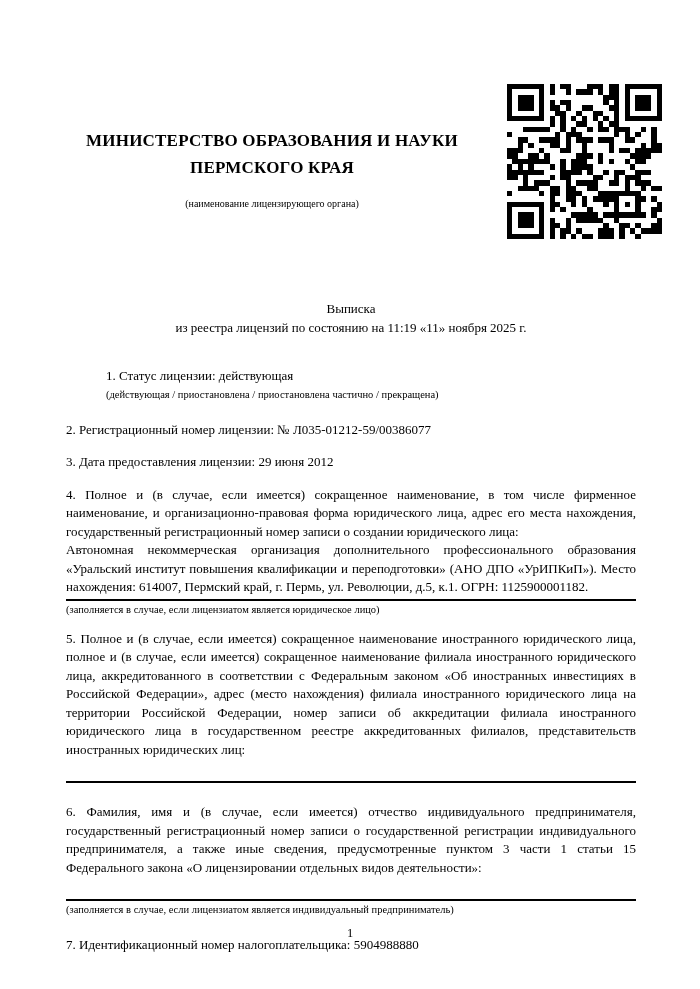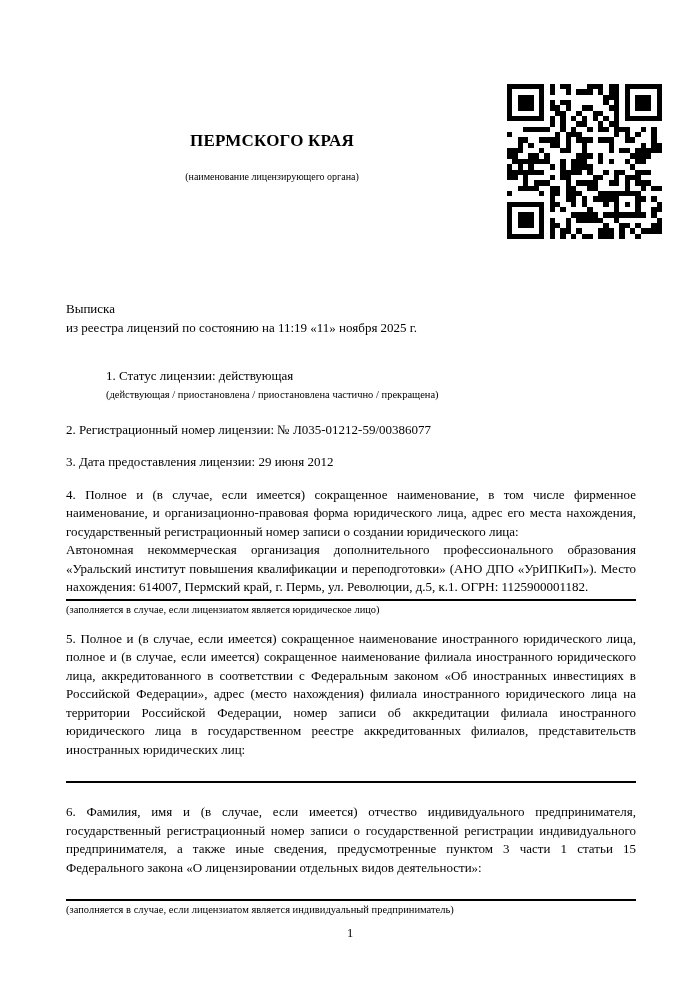--- a/index.html
+++ b/index.html
@@ -19,40 +19,41 @@
   }
   .org-name { font-weight: bold; font-size: 17px; line-height: 27px; letter-spacing: 0.2px; }
   .org-caption { font-size: 10px; line-height: 13px; margin-top: 16px; }
 
   .qr { position: absolute; left: 506px; top: 84px; width: 157px; height: 155px; }
 
   .content {
     position: absolute; left: 66px; top: 300px; width: 570px;
     font-size: 13px; line-height: 18.5px;
   }
-  .doc-title { text-align: left; }
+  .doc-title { text-align: center; }
   .item { margin-top: 14px; }
   .mt16 { margin-top: 20px; }
   .mt30 { margin-top: 30px; margin-left: 40px; }
   .just { text-align: justify; }
   .caption { font-size: 10.5px; line-height: 13px; margin-top: 2px; }
   .rule { border-top: 2px solid #000; margin-top: 2px; }
   .gap20 { height: 20px; }
 
   .pagenum {
     position: absolute; left: 0; top: 926px; width: 700px;
     text-align: center; font-size: 12.5px;
   }
 </style>
 </head>
 <body>
 
 <div class="page">
 
   <div class="ministry">
+    <div class="org-name">МИНИСТЕРСТВО ОБРАЗОВАНИЯ И НАУКИ</div>
     <div class="org-name">ПЕРМСКОГО КРАЯ</div>
     <div class="org-caption">(наименование лицензирующего органа)</div>
   </div>
 
   <svg id="qr-svg" class="qr" viewBox="0 0 29 29" shape-rendering="crispEdges" aria-hidden="true">
     <rect x="0" y="0" width="29" height="29" fill="#ffffff"></rect>
     <path id="qr-path" fill="#000000" d="M0 0h1v1h-1zM1 0h1v1h-1zM2 0h1v1h-1zM3 0h1v1h-1zM4 0h1v1h-1zM5 0h1v1h-1zM6 0h1v1h-1zM8 0h1v1h-1zM10 0h1v1h-1zM11 0h1v1h-1zM15 0h1v1h-1zM16 0h1v1h-1zM17 0h1v1h-1zM19 0h1v1h-1zM20 0h1v1h-1zM22 0h1v1h-1zM23 0h1v1h-1zM24 0h1v1h-1zM25 0h1v1h-1zM26 0h1v1h-1zM27 0h1v1h-1zM28 0h1v1h-1zM0 1h1v1h-1zM6 1h1v1h-1zM8 1h1v1h-1zM11 1h1v1h-1zM13 1h1v1h-1zM14 1h1v1h-1zM15 1h1v1h-1zM17 1h1v1h-1zM19 1h1v1h-1zM20 1h1v1h-1zM22 1h1v1h-1zM28 1h1v1h-1zM0 2h1v1h-1zM2 2h1v1h-1zM3 2h1v1h-1zM4 2h1v1h-1zM6 2h1v1h-1zM18 2h1v1h-1zM19 2h1v1h-1zM20 2h1v1h-1zM22 2h1v1h-1zM24 2h1v1h-1zM25 2h1v1h-1zM26 2h1v1h-1zM28 2h1v1h-1zM0 3h1v1h-1zM2 3h1v1h-1zM3 3h1v1h-1zM4 3h1v1h-1zM6 3h1v1h-1zM8 3h1v1h-1zM10 3h1v1h-1zM11 3h1v1h-1zM18 3h1v1h-1zM20 3h1v1h-1zM22 3h1v1h-1zM24 3h1v1h-1zM25 3h1v1h-1zM26 3h1v1h-1zM28 3h1v1h-1zM0 4h1v1h-1zM2 4h1v1h-1zM3 4h1v1h-1zM4 4h1v1h-1zM6 4h1v1h-1zM8 4h1v1h-1zM9 4h1v1h-1zM11 4h1v1h-1zM14 4h1v1h-1zM15 4h1v1h-1zM19 4h1v1h-1zM20 4h1v1h-1zM22 4h1v1h-1zM24 4h1v1h-1zM25 4h1v1h-1zM26 4h1v1h-1zM28 4h1v1h-1zM0 5h1v1h-1zM6 5h1v1h-1zM9 5h1v1h-1zM10 5h1v1h-1zM13 5h1v1h-1zM16 5h1v1h-1zM17 5h1v1h-1zM20 5h1v1h-1zM22 5h1v1h-1zM28 5h1v1h-1zM0 6h1v1h-1zM1 6h1v1h-1zM2 6h1v1h-1zM3 6h1v1h-1zM4 6h1v1h-1zM5 6h1v1h-1zM6 6h1v1h-1zM8 6h1v1h-1zM10 6h1v1h-1zM12 6h1v1h-1zM14 6h1v1h-1zM16 6h1v1h-1zM18 6h1v1h-1zM20 6h1v1h-1zM22 6h1v1h-1zM23 6h1v1h-1zM24 6h1v1h-1zM25 6h1v1h-1zM26 6h1v1h-1zM27 6h1v1h-1zM28 6h1v1h-1zM8 7h1v1h-1zM10 7h1v1h-1zM13 7h1v1h-1zM14 7h1v1h-1zM17 7h1v1h-1zM19 7h1v1h-1zM20 7h1v1h-1zM3 8h1v1h-1zM4 8h1v1h-1zM5 8h1v1h-1zM6 8h1v1h-1zM7 8h1v1h-1zM10 8h1v1h-1zM12 8h1v1h-1zM15 8h1v1h-1zM17 8h1v1h-1zM18 8h1v1h-1zM20 8h1v1h-1zM21 8h1v1h-1zM22 8h1v1h-1zM25 8h1v1h-1zM27 8h1v1h-1zM0 9h1v1h-1zM9 9h1v1h-1zM11 9h1v1h-1zM12 9h1v1h-1zM13 9h1v1h-1zM20 9h1v1h-1zM22 9h1v1h-1zM24 9h1v1h-1zM27 9h1v1h-1zM2 10h1v1h-1zM3 10h1v1h-1zM6 10h1v1h-1zM7 10h1v1h-1zM8 10h1v1h-1zM9 10h1v1h-1zM11 10h1v1h-1zM13 10h1v1h-1zM14 10h1v1h-1zM15 10h1v1h-1zM17 10h1v1h-1zM18 10h1v1h-1zM19 10h1v1h-1zM22 10h1v1h-1zM23 10h1v1h-1zM27 10h1v1h-1zM2 11h1v1h-1zM4 11h1v1h-1zM8 11h1v1h-1zM9 11h1v1h-1zM11 11h1v1h-1zM14 11h1v1h-1zM19 11h1v1h-1zM25 11h1v1h-1zM27 11h1v1h-1zM28 11h1v1h-1zM0 12h1v1h-1zM1 12h1v1h-1zM2 12h1v1h-1zM6 12h1v1h-1zM10 12h1v1h-1zM11 12h1v1h-1zM14 12h1v1h-1zM19 12h1v1h-1zM21 12h1v1h-1zM22 12h1v1h-1zM24 12h1v1h-1zM25 12h1v1h-1zM26 12h1v1h-1zM27 12h1v1h-1zM28 12h1v1h-1zM0 13h1v1h-1zM1 13h1v1h-1zM4 13h1v1h-1zM5 13h1v1h-1zM7 13h1v1h-1zM13 13h1v1h-1zM14 13h1v1h-1zM15 13h1v1h-1zM17 13h1v1h-1zM23 13h1v1h-1zM24 13h1v1h-1zM25 13h1v1h-1zM26 13h1v1h-1zM1 14h1v1h-1zM2 14h1v1h-1zM3 14h1v1h-1zM4 14h1v1h-1zM5 14h1v1h-1zM6 14h1v1h-1zM7 14h1v1h-1zM10 14h1v1h-1zM12 14h1v1h-1zM13 14h1v1h-1zM14 14h1v1h-1zM17 14h1v1h-1zM19 14h1v1h-1zM22 14h1v1h-1zM24 14h1v1h-1zM25 14h1v1h-1zM0 15h1v1h-1zM2 15h1v1h-1zM4 15h1v1h-1zM8 15h1v1h-1zM10 15h1v1h-1zM12 15h1v1h-1zM13 15h1v1h-1zM14 15h1v1h-1zM15 15h1v1h-1zM23 15h1v1h-1zM0 16h1v1h-1zM1 16h1v1h-1zM2 16h1v1h-1zM3 16h1v1h-1zM4 16h1v1h-1zM5 16h1v1h-1zM6 16h1v1h-1zM10 16h1v1h-1zM11 16h1v1h-1zM12 16h1v1h-1zM13 16h1v1h-1zM15 16h1v1h-1zM18 16h1v1h-1zM20 16h1v1h-1zM21 16h1v1h-1zM24 16h1v1h-1zM25 16h1v1h-1zM26 16h1v1h-1zM0 17h1v1h-1zM1 17h1v1h-1zM3 17h1v1h-1zM8 17h1v1h-1zM10 17h1v1h-1zM11 17h1v1h-1zM16 17h1v1h-1zM17 17h1v1h-1zM20 17h1v1h-1zM22 17h1v1h-1zM23 17h1v1h-1zM24 17h1v1h-1zM3 18h1v1h-1zM5 18h1v1h-1zM6 18h1v1h-1zM7 18h1v1h-1zM11 18h1v1h-1zM13 18h1v1h-1zM14 18h1v1h-1zM15 18h1v1h-1zM16 18h1v1h-1zM19 18h1v1h-1zM20 18h1v1h-1zM22 18h1v1h-1zM24 18h1v1h-1zM25 18h1v1h-1zM26 18h1v1h-1zM2 19h1v1h-1zM3 19h1v1h-1zM4 19h1v1h-1zM5 19h1v1h-1zM8 19h1v1h-1zM9 19h1v1h-1zM11 19h1v1h-1zM12 19h1v1h-1zM15 19h1v1h-1zM16 19h1v1h-1zM22 19h1v1h-1zM25 19h1v1h-1zM27 19h1v1h-1zM28 19h1v1h-1zM0 20h1v1h-1zM6 20h1v1h-1zM8 20h1v1h-1zM9 20h1v1h-1zM11 20h1v1h-1zM12 20h1v1h-1zM13 20h1v1h-1zM17 20h1v1h-1zM18 20h1v1h-1zM19 20h1v1h-1zM20 20h1v1h-1zM21 20h1v1h-1zM22 20h1v1h-1zM23 20h1v1h-1zM24 20h1v1h-1zM8 21h1v1h-1zM11 21h1v1h-1zM12 21h1v1h-1zM14 21h1v1h-1zM16 21h1v1h-1zM17 21h1v1h-1zM18 21h1v1h-1zM19 21h1v1h-1zM20 21h1v1h-1zM24 21h1v1h-1zM25 21h1v1h-1zM27 21h1v1h-1zM0 22h1v1h-1zM1 22h1v1h-1zM2 22h1v1h-1zM3 22h1v1h-1zM4 22h1v1h-1zM5 22h1v1h-1zM6 22h1v1h-1zM8 22h1v1h-1zM9 22h1v1h-1zM12 22h1v1h-1zM14 22h1v1h-1zM18 22h1v1h-1zM20 22h1v1h-1zM22 22h1v1h-1zM24 22h1v1h-1zM28 22h1v1h-1zM0 23h1v1h-1zM6 23h1v1h-1zM8 23h1v1h-1zM10 23h1v1h-1zM15 23h1v1h-1zM20 23h1v1h-1zM24 23h1v1h-1zM27 23h1v1h-1zM28 23h1v1h-1zM0 24h1v1h-1zM2 24h1v1h-1zM3 24h1v1h-1zM4 24h1v1h-1zM6 24h1v1h-1zM12 24h1v1h-1zM13 24h1v1h-1zM14 24h1v1h-1zM15 24h1v1h-1zM16 24h1v1h-1zM18 24h1v1h-1zM19 24h1v1h-1zM20 24h1v1h-1zM21 24h1v1h-1zM22 24h1v1h-1zM23 24h1v1h-1zM24 24h1v1h-1zM25 24h1v1h-1zM27 24h1v1h-1zM0 25h1v1h-1zM2 25h1v1h-1zM3 25h1v1h-1zM4 25h1v1h-1zM6 25h1v1h-1zM8 25h1v1h-1zM11 25h1v1h-1zM13 25h1v1h-1zM14 25h1v1h-1zM15 25h1v1h-1zM16 25h1v1h-1zM17 25h1v1h-1zM20 25h1v1h-1zM28 25h1v1h-1zM0 26h1v1h-1zM2 26h1v1h-1zM3 26h1v1h-1zM4 26h1v1h-1zM6 26h1v1h-1zM8 26h1v1h-1zM9 26h1v1h-1zM11 26h1v1h-1zM18 26h1v1h-1zM21 26h1v1h-1zM22 26h1v1h-1zM24 26h1v1h-1zM27 26h1v1h-1zM28 26h1v1h-1zM0 27h1v1h-1zM6 27h1v1h-1zM8 27h1v1h-1zM10 27h1v1h-1zM11 27h1v1h-1zM13 27h1v1h-1zM17 27h1v1h-1zM18 27h1v1h-1zM19 27h1v1h-1zM21 27h1v1h-1zM23 27h1v1h-1zM25 27h1v1h-1zM26 27h1v1h-1zM27 27h1v1h-1zM28 27h1v1h-1zM0 28h1v1h-1zM1 28h1v1h-1zM2 28h1v1h-1zM3 28h1v1h-1zM4 28h1v1h-1zM5 28h1v1h-1zM6 28h1v1h-1zM8 28h1v1h-1zM10 28h1v1h-1zM12 28h1v1h-1zM14 28h1v1h-1zM15 28h1v1h-1zM17 28h1v1h-1zM18 28h1v1h-1zM19 28h1v1h-1zM21 28h1v1h-1zM24 28h1v1h-1z"></path>
   </svg>
 
   <div class="content">
@@ -88,18 +89,21 @@
       <div class="rule"></div>
     </div>
 
     <div class="item mt16">
       <p class="just">6. Фамилия, имя и (в случае, если имеется) отчество индивидуального предпринимателя, государственный регистрационный номер записи о государственной регистрации индивидуального предпринимателя, а также иные сведения, предусмотренные пунктом 3 части 1 статьи 15 Федерального закона «О лицензировании отдельных видов деятельности»:</p>
       <div class="gap20"></div>
       <div class="rule"></div>
       <div class="caption">(заполняется в случае, если лицензиатом является индивидуальный предприниматель)</div>
     </div>
 
+    <div class="item mt16">
+      <p>7. Идентификационный номер налогоплательщика: 5904988880</p>
+    </div>
 
   </div>
 
   <div class="pagenum">1</div>
 
 </div>
 
 </body></html>

